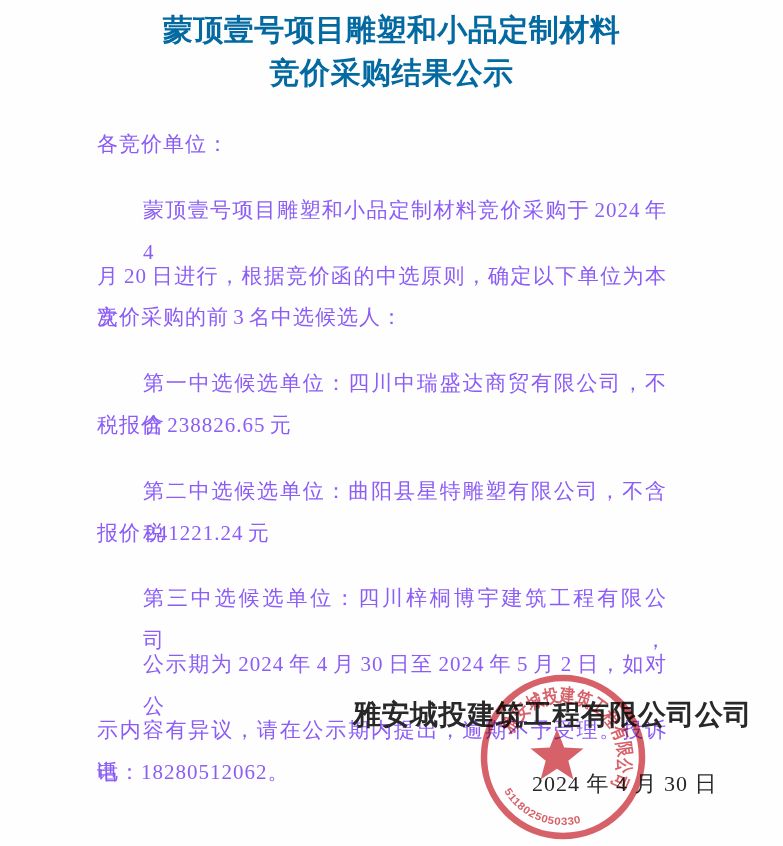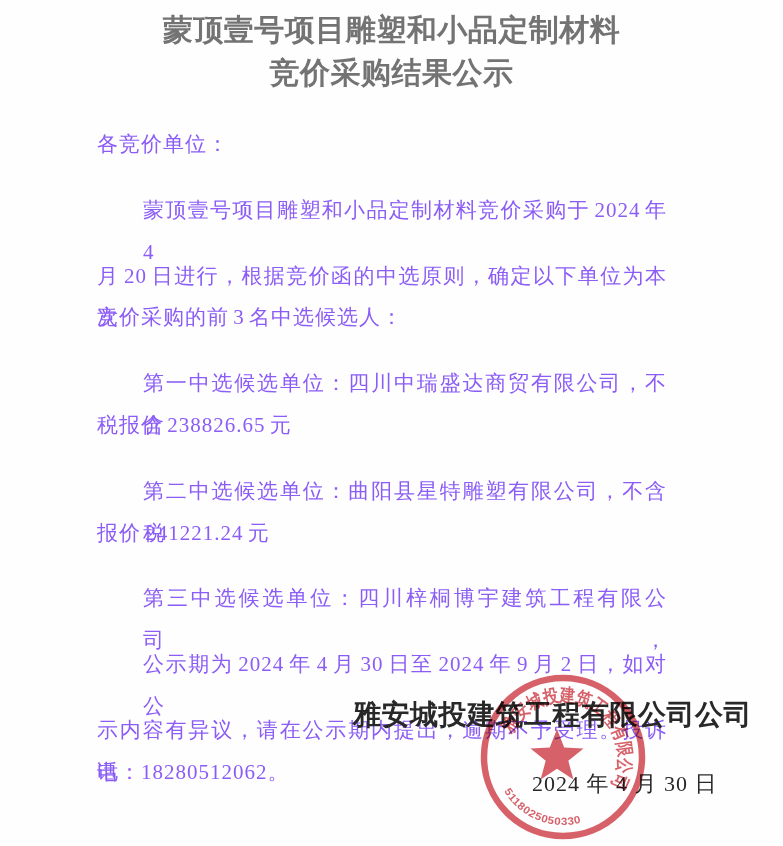--- a/index.html
+++ b/index.html
@@ -16,21 +16,21 @@
   .doc-title {
     position: absolute;
     top: 8px;
     left: 0;
     width: 100%;
     text-align: center;
     font-family: "Liberation Sans", "DejaVu Sans", sans-serif;
     font-weight: 700;
     font-size: 30px;
     line-height: 43px;
-    color: #737373;
+    color: #0369a1;
     letter-spacing: 0.5px;
   }
   .body-text {
     position: absolute;
     left: 97px;
     top: 124px;
     width: 570px;
     font-size: 21px;
     color: #8b5cf6;
     word-spacing: -2px;
@@ -91,21 +91,21 @@
   <div class="body-text">
     <div class="line">各竞价单位：</div>
     <div class="line indent jboth">蒙顶壹号项目雕塑和小品定制材料竞价采购于 2024 年 4</div>
     <div class="line jboth">月 20 日进行，根据竞价函的中选原则，确定以下单位为本次</div>
     <div class="line">竞价采购的前 3 名中选候选人：</div>
     <div class="line indent jboth">第一中选候选单位：四川中瑞盛达商贸有限公司，不含</div>
     <div class="line">税报价 238826.65 元</div>
     <div class="line indent jboth">第二中选候选单位：曲阳县星特雕塑有限公司，不含税</div>
     <div class="line">报价 241221.24 元</div>
     <div class="line indent jboth">第三中选候选单位：四川梓桐博宇建筑工程有限公司，</div>
-    <div class="line indent jboth">公示期为 2024 年 4 月 30 日至 2024 年 9 月 2 日，如对公</div>
+    <div class="line indent jboth">公示期为 2024 年 4 月 30 日至 2024 年 5 月 2 日，如对公</div>
     <div class="line jboth">示内容有异议，请在公示期内提出，逾期不予受理。投诉电</div>
     <div class="line">话：18280512062。</div>
   </div>
 
   <div class="signature">雅安城投建筑工程有限公司公司</div>
   <div class="sign-date">2024 年 4 月 30 日</div>
 
   <svg class="stamp" width="184" height="184" viewBox="0 0 184 184">
     <defs>
       <path id="arcTop" d="M 40.8 69.2 A 56 56 0 1 1 140.5 120" fill="none"></path>

